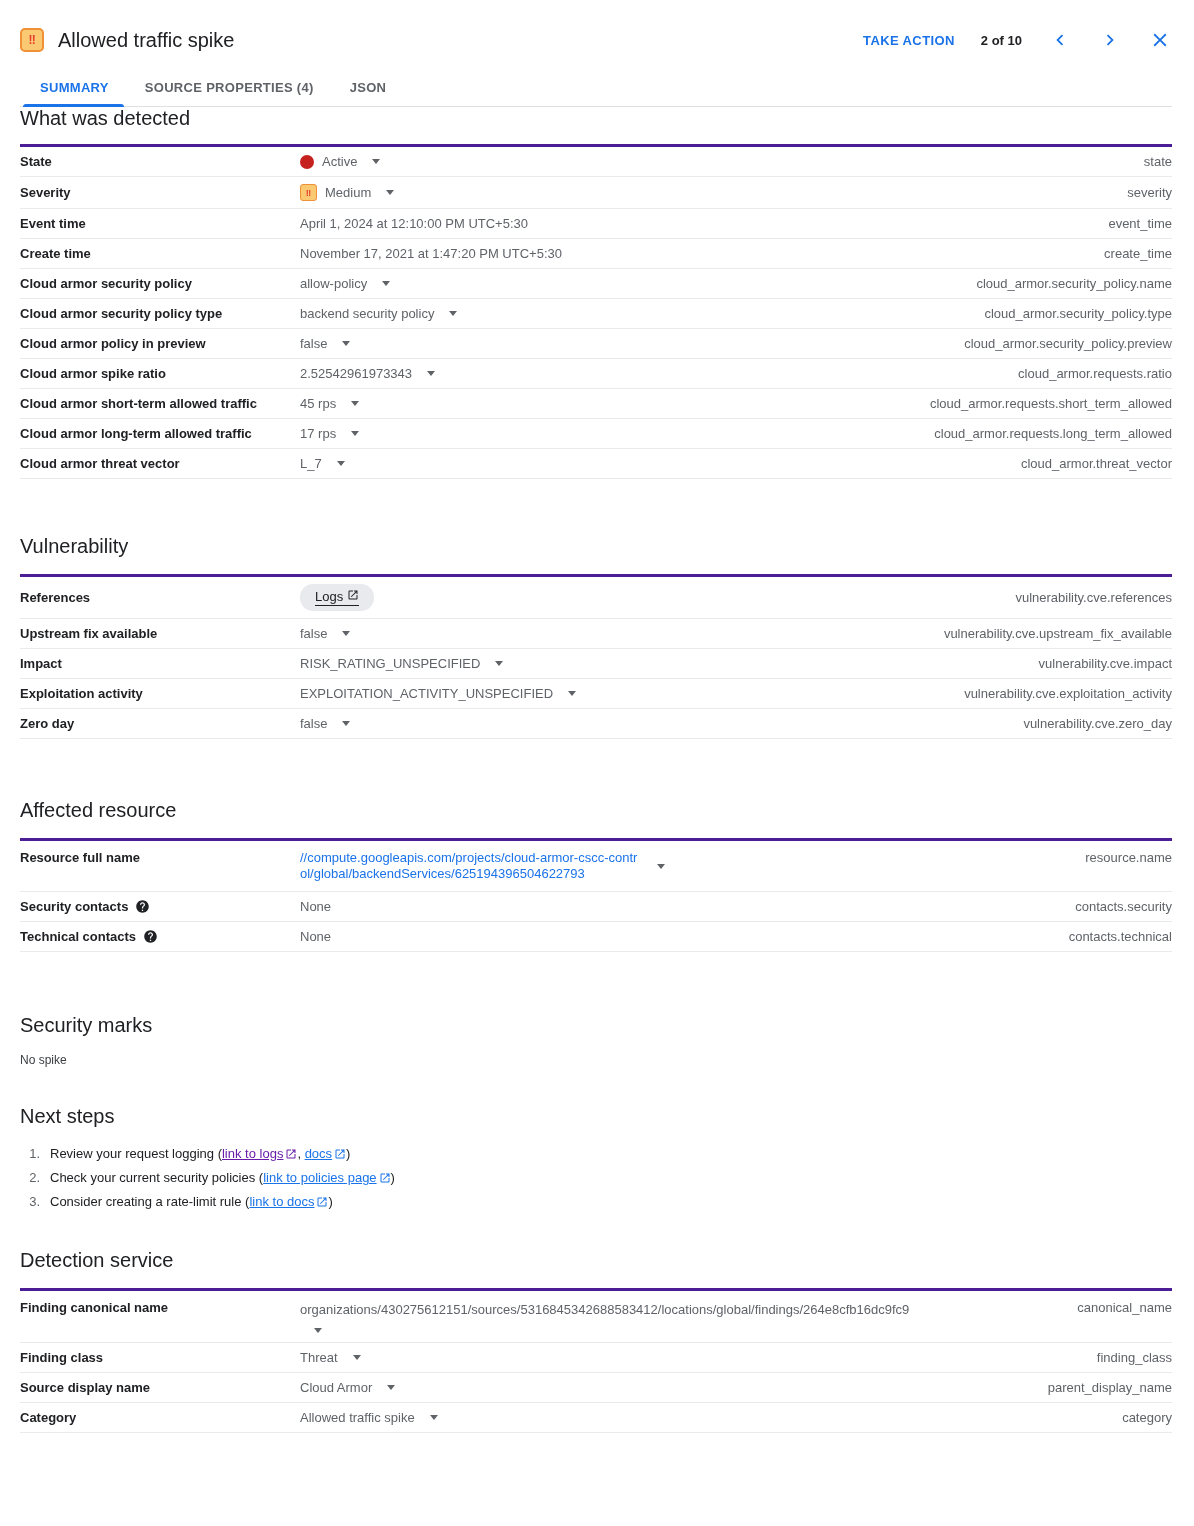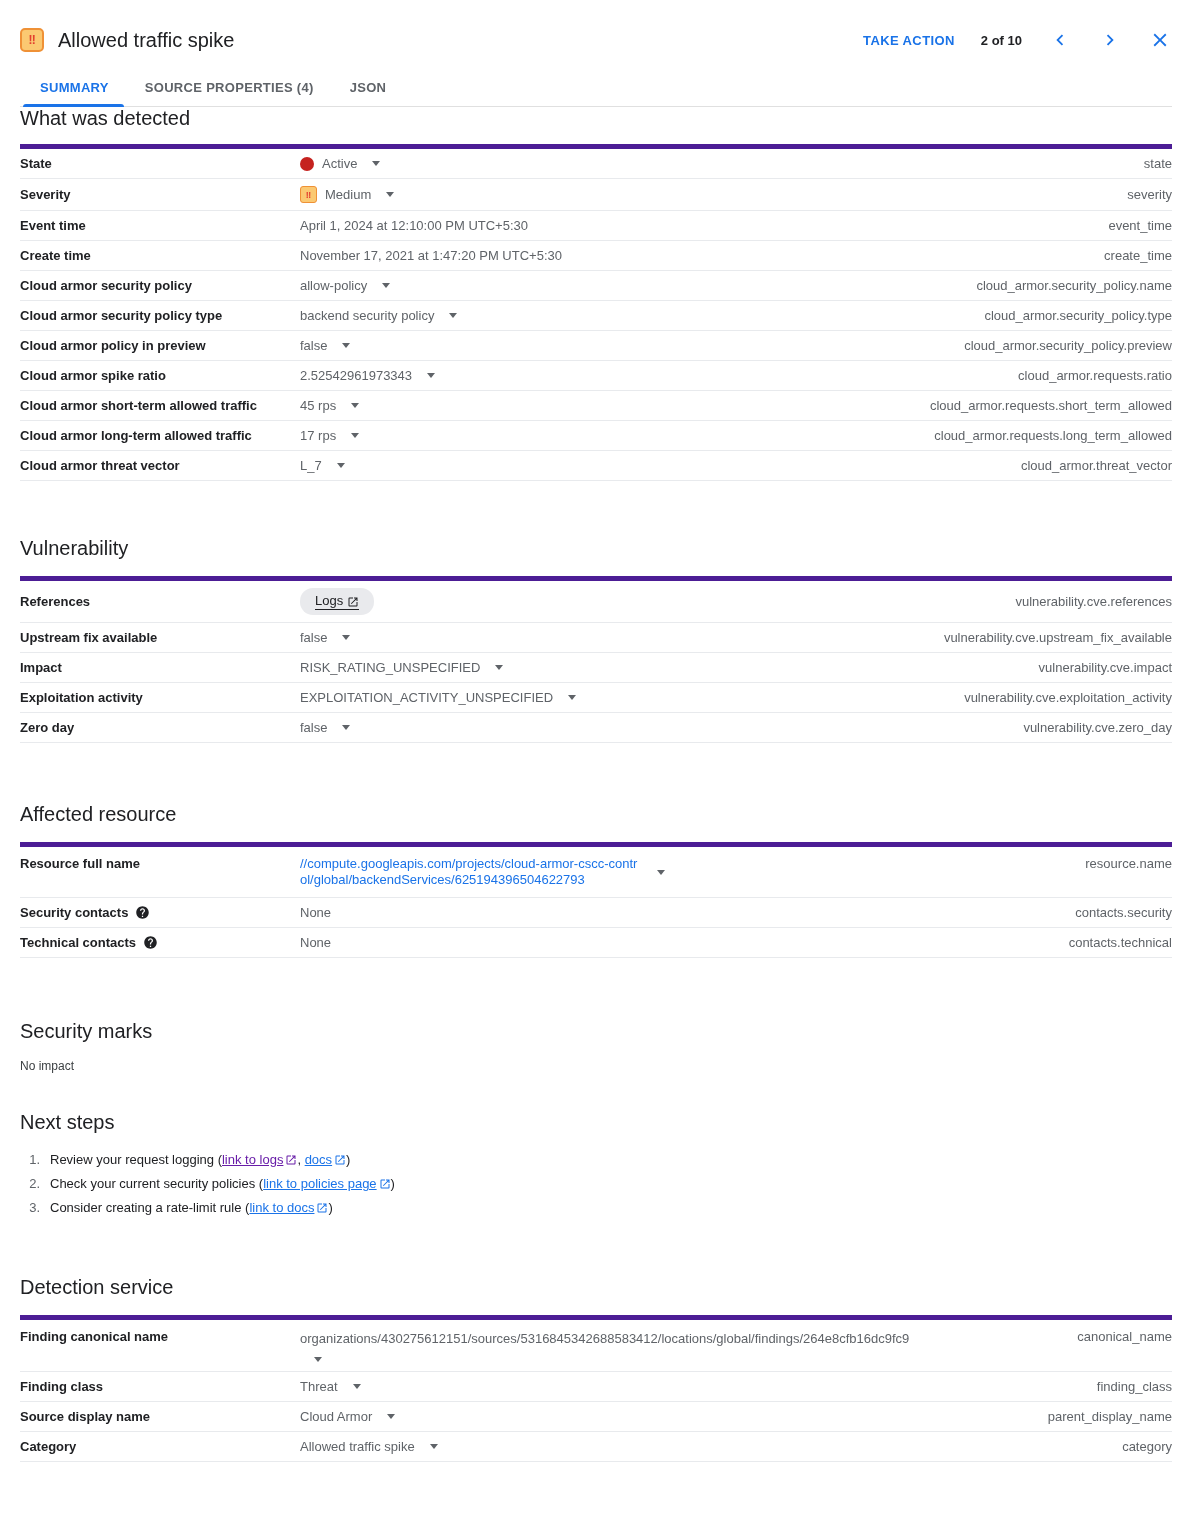--- a/index.html
+++ b/index.html
@@ -44,44 +44,44 @@
     background:#1a73e8; border-radius:3px 3px 0 0;
   }
 
   
   h2 { font-size:20px; font-weight:500; color:#202124; }
   .sec-detected  h2 { margin-bottom:14px; }
   .sec-vuln      h2 { margin-top:56px; margin-bottom:16px; }
   .sec-resource  h2 { margin-top:60px; margin-bottom:16px; }
   .sec-marks     h2 { margin-top:62px; }
   .sec-steps     h2 { margin-top:38px; }
-  .sec-detection h2 { margin-top:56px; margin-bottom:16px; }
+  .sec-detection h2 { margin-top:35px; margin-bottom:16px; }
 
   
-  .rows { border-top:5px solid #4c1d95; }
+  .rows { border-top:3px solid #4c1d95; }
   .row { display:flex; align-items:center; border-bottom:1px solid #e8eaed; padding:7px 0; min-height:28px; }
   .row.top { align-items:flex-start; }
   .c-label { flex:none; width:280px; font-weight:bold; font-size:13px; color:#202124; display:flex; align-items:center; gap:7px; }
   .c-value { flex:1; display:flex; align-items:center; color:#5f6368; font-size:13px; min-width:0; }
   .c-key   { flex:none; margin-left:16px; color:#5f6368; font-size:13px; white-space:nowrap; }
 
   .dd { display:inline-flex; align-items:center; cursor:pointer; }
   .arrow {
     width:0; height:0; display:inline-block; margin-left:15px;
     border-left:4.5px solid transparent; border-right:4.5px solid transparent;
     border-top:5px solid #5f6368;
   }
   .state-dot { width:14px; height:14px; border-radius:50%; background:#c5221f; margin-right:8px; flex:none; }
   .sev-badge.sm { margin-right:8px; }
 
   .chip {
     display:inline-flex; align-items:center; background:#e9eaed; border:none; cursor:pointer;
     border-radius:13px; padding:5px 15px; font-family:inherit;
   }
-  .chip-inner { display:inline-flex; align-items:flex-end; gap:4px; border-bottom:1px solid #202124; padding-bottom:1px; color:#202124; font-size:13px; }
+  .chip-inner { display:inline-flex; align-items:flex-start; gap:4px; border-bottom:1px solid #202124; padding-bottom:1px; color:#202124; font-size:13px; }
   .chip-inner svg { width:12px; height:12px; fill:#202124; }
 
   .help { width:15px; height:15px; flex:none; cursor:pointer; }
   .help svg { width:15px; height:15px; fill:#202124; }
 
   .res-link {
     display:inline-block; max-width:342px; color:#1a73e8; text-decoration:none;
     line-height:16px; cursor:pointer; word-break:break-all;
   }
   .canon-wrap { display:block; color:#5f6368; line-height:20px; }
@@ -341,21 +341,21 @@
         <div class="c-value">
             <span>None</span>
           </div>
         <div class="c-key">contacts.technical</div>
       </div>
     </div>
   </div>
 
   <div class="sec-marks">
     <h2>Security marks</h2>
-    <div class="no-marks">No impact</div>
+    <div class="no-marks">No spike</div>
   </div>
 
   <div class="sec-steps">
     <h2>Next steps</h2>
     <div class="steps">
       <div class="step">
         <span class="step-num">1.</span>
         <span><span>Review your request logging (</span><a class="lnk visited">
               <span>link to logs</span>
               <svg viewBox="0 0 24 24">

